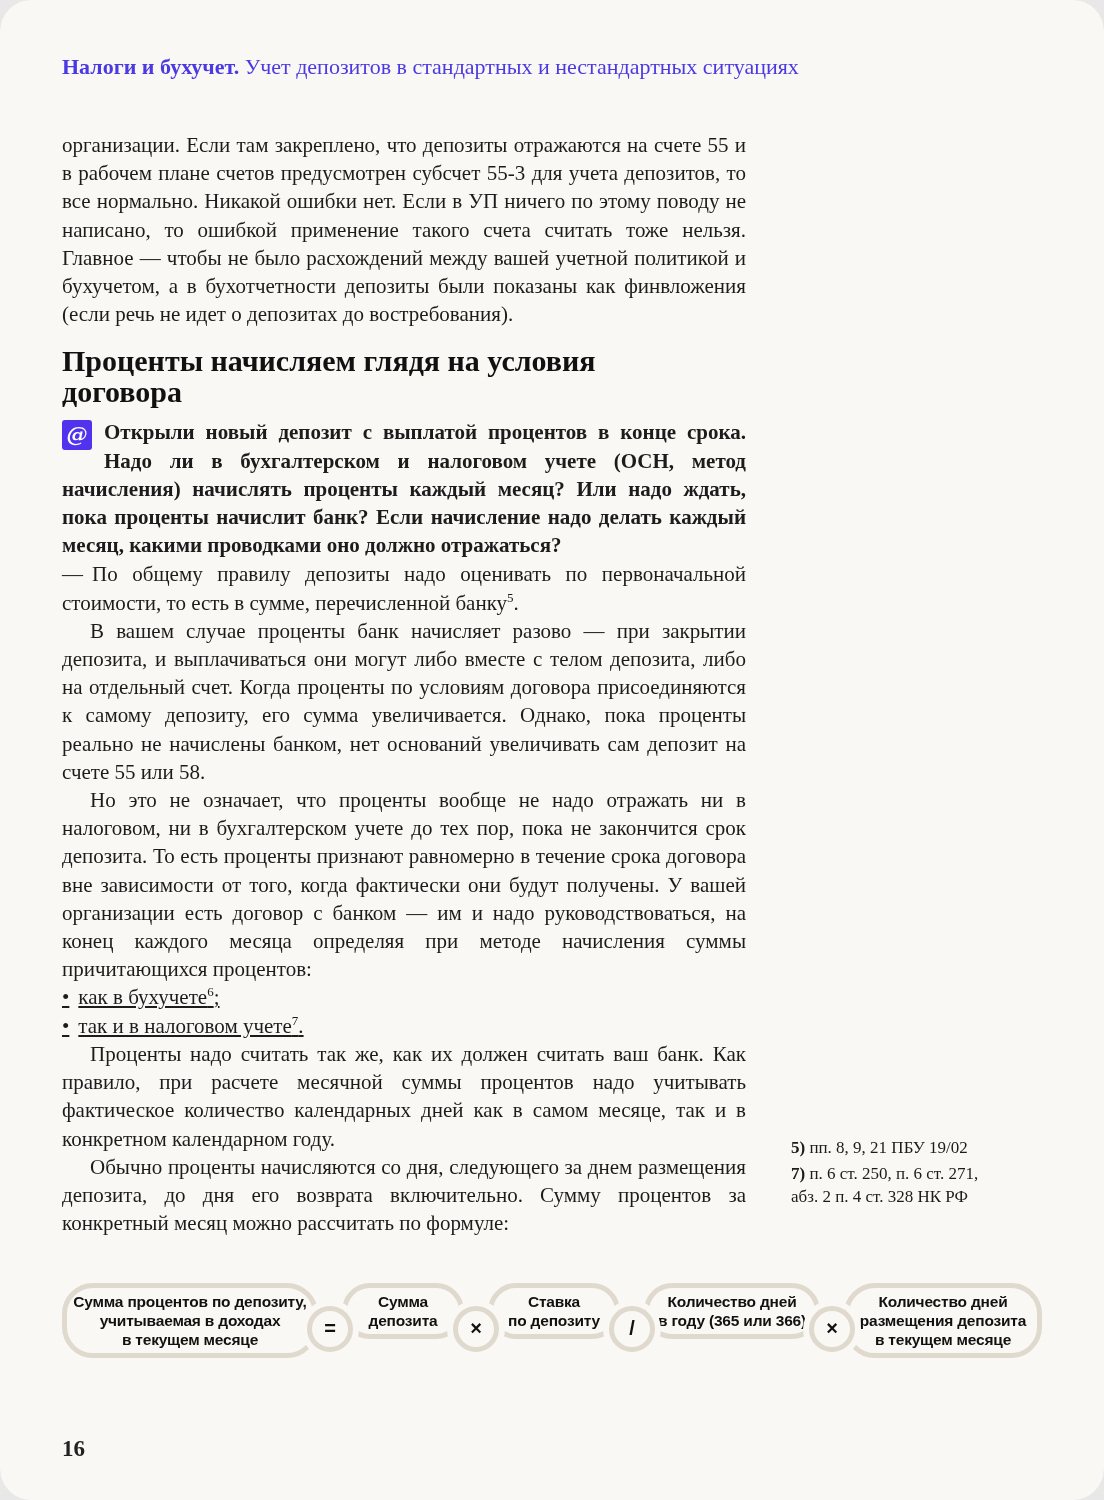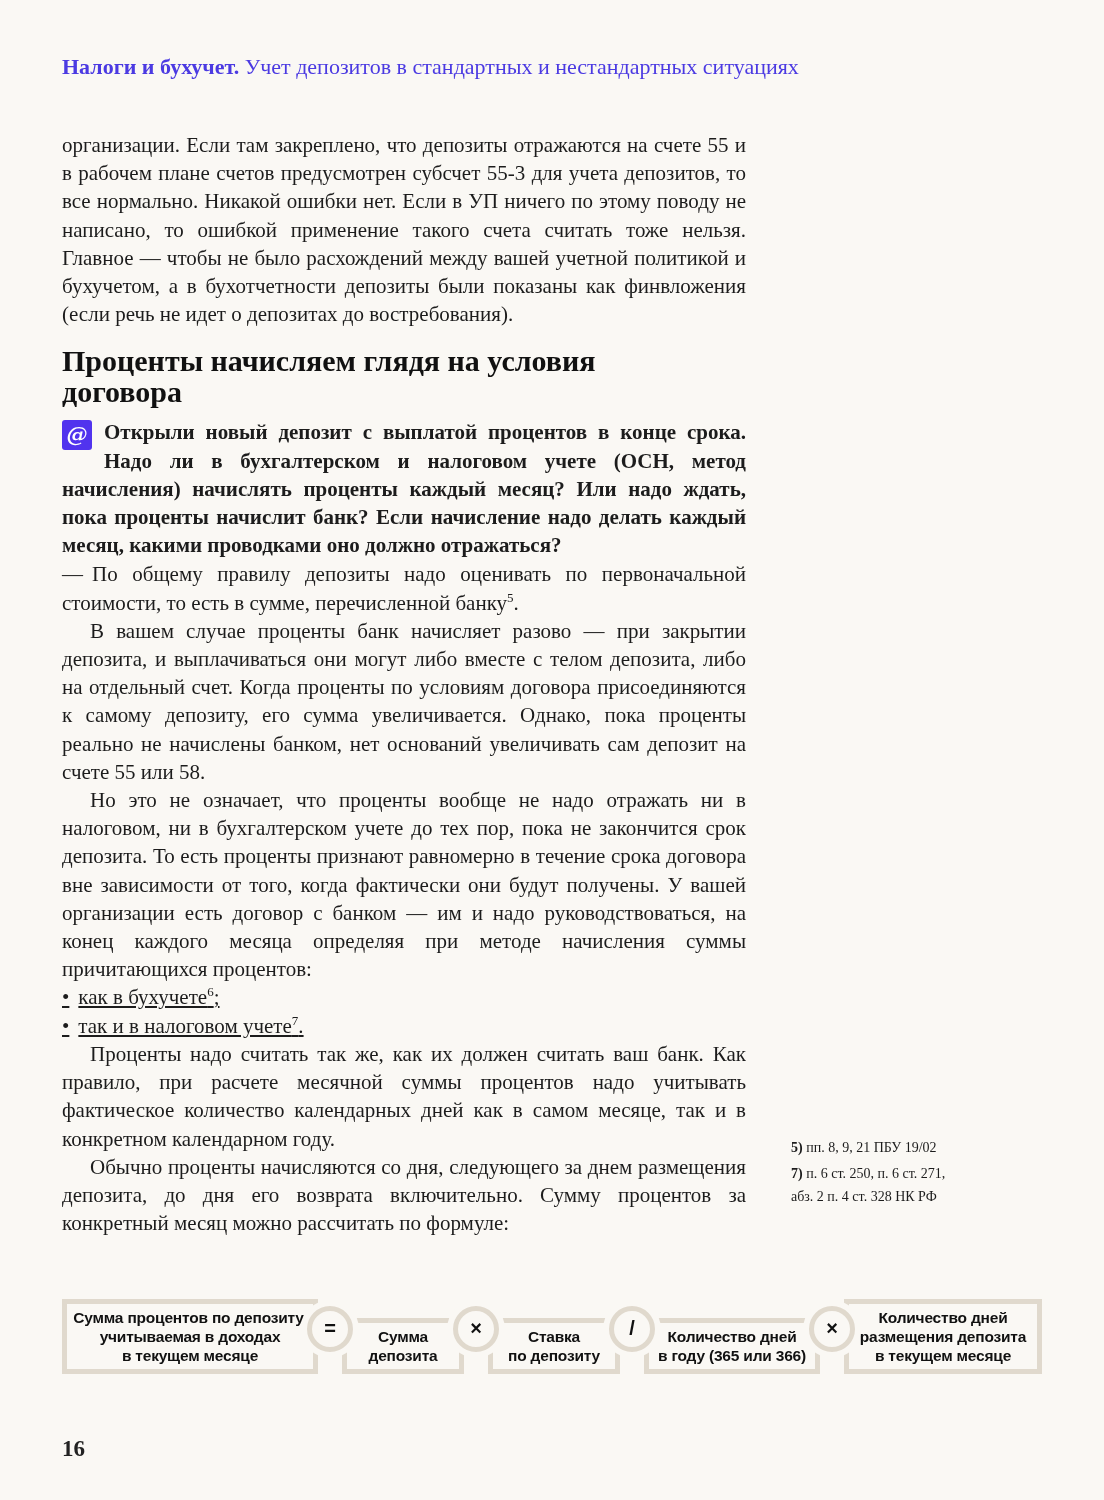--- a/index.html
+++ b/index.html
@@ -1,15 +1,15 @@
 <!DOCTYPE html>
 <html lang="ru"><head>
 <meta charset="utf-8">
 <style>
-  * { margin:0; padding:0; box-sizing:border-box; }
+  * { margin:0; padding:0; box-sizing:border-box;border-radius:31px; }
   html,body { background:#e8e8e8; }
   .page {
     position:relative;
     width:1104px; height:1500px;
     margin:0 auto;
     background:#faf8f4;
     overflow:hidden;
     font-family:"Liberation Serif", serif;
     color:#1c1c1c;
   }
@@ -60,31 +60,31 @@
 
   .bullet-list { list-style:none;text-decoration:underline; }
   .bullet-list li { text-align:left; }
   .bullet-marker { margin-right:9px; }
 
   sup.fn-ref { font-size:13px; line-height:0; }
 
   
   .footnotes {
     position:absolute; left:791px; top:1136px; width:250px;
-    font-size:14px; line-height:23px;
+    font-size:17px; line-height:23px;
     text-align:left;
   }
   .fn { margin-bottom:3px; }
   .fn-num { font-weight:bold; }
   .fn-text { white-space:pre-line; }
 
   
   .formula {
     position:absolute; left:62px; top:1283px; width:980px; height:91px;
-    display:flex; align-items:flex-end;
+    display:flex; align-items:flex-start;
     font-family:"Liberation Sans", sans-serif;
   }
   .f-box {
     border:5px solid #e0d9cd;
     background:#faf8f4;
     display:flex; align-items:center; justify-content:center;
     text-align:center;
     font-weight:bold; font-size:15.5px; line-height:19px;
     letter-spacing:-0.2px;
     color:#111;

